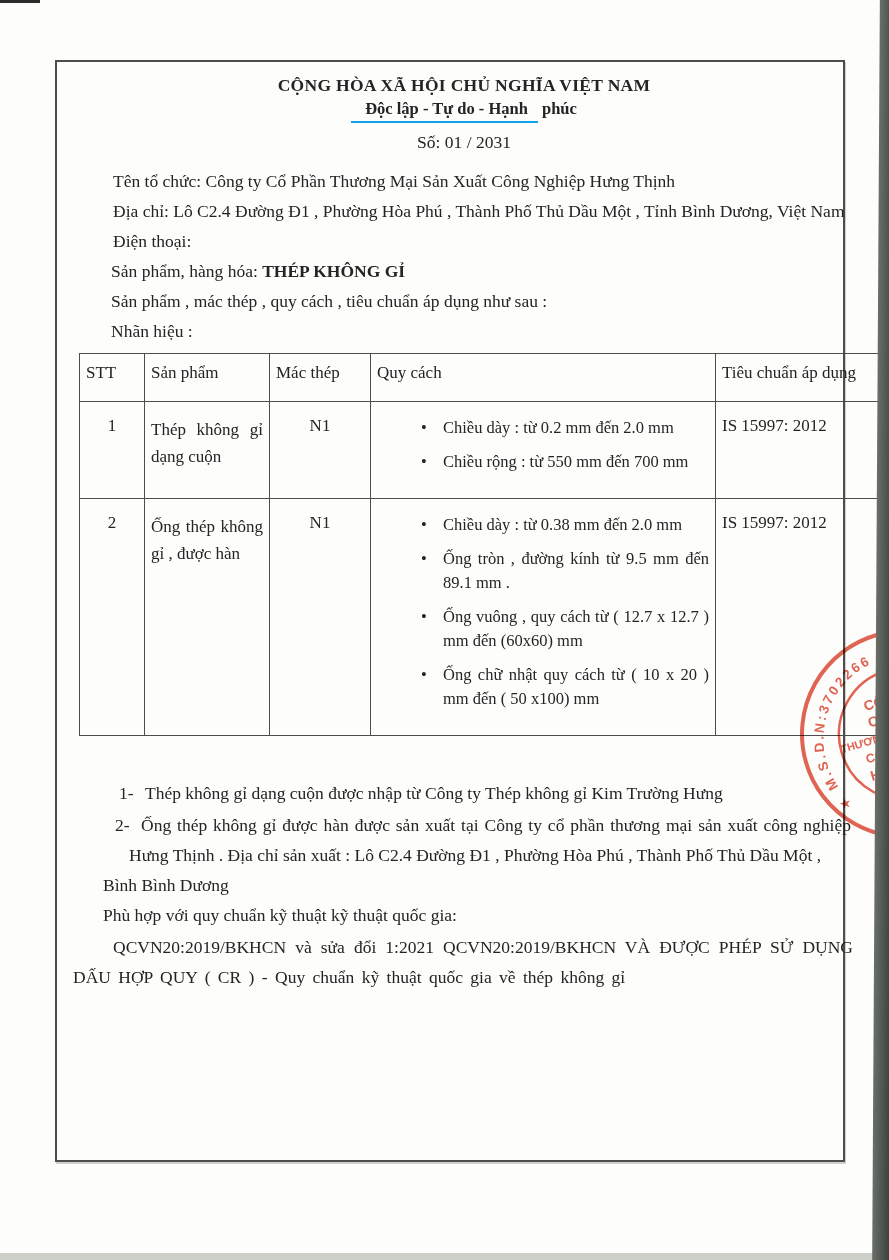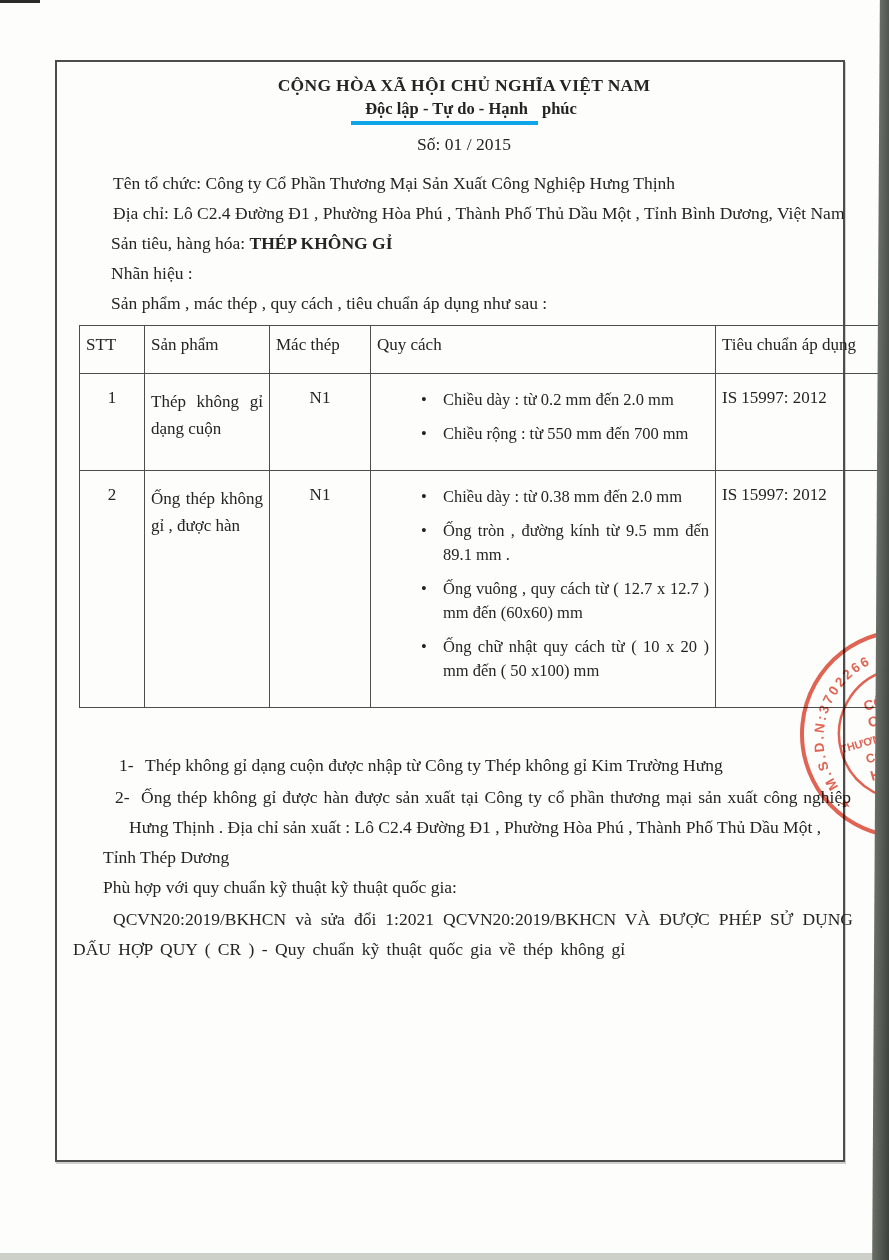--- a/index.html
+++ b/index.html
@@ -31,21 +31,21 @@
     border:2px solid #4d4d4d;
     box-shadow:1px 2px 0 rgba(120,120,120,.35);
     background:transparent;
   }
   .content { position:absolute; left:57px; top:62px; width:782px;margin-left:16px; }
 
   .nat-header { text-align:center; margin-top:13px; }
   .nat-line1 { font-weight:bold; font-size:17.5px; letter-spacing:.3px; }
   .nat-line2 { font-weight:bold; font-size:16.5px; margin-top:3px; }
   .motto-underline {
-    display:inline-block; border-bottom:4px solid #0ea5e9;
+    display:inline-block; border-bottom:2px solid #0ea5e9;
     padding:0 10px 2px 14px;
   }
   .doc-title { text-align:center; font-weight:bold; font-size:21.5px; margin-top:30px; letter-spacing:.4px; }
   .doc-number { text-align:center; font-size:17.5px; margin-top:9px; }
 
   .para { font-size:17.5px; line-height:30px; padding-left:40px; padding-right:10px; }
   .para.first { margin-top:13px; }
   .para.indent2 { padding-left:38px; }
   .bold { font-weight:bold; }
 
@@ -102,27 +102,28 @@
 
 <div class="doc-border"></div>
 
 <div class="content">
 
   <div class="nat-header">
     <div class="nat-line1">CỘNG HÒA XÃ HỘI CHỦ NGHĨA VIỆT NAM</div>
     <div class="nat-line2"><span class="motto-underline">Độc lập - Tự do - Hạnh</span><span> phúc</span></div>
   </div>
 
-  <div class="doc-number">Số: 01 / 2015</div>
+  <div class="doc-number">Số: 01 / 2031</div>
 
   <div class="para first">Tên tổ chức: Công ty Cổ Phần Thương Mại Sản Xuất Công Nghiệp Hưng Thịnh</div>
   <div class="para">Địa chỉ: Lô C2.4 Đường Đ1 , Phường Hòa Phú , Thành Phố Thủ Dầu Một , Tỉnh Bình Dương, Việt Nam</div>
-  <div class="para indent2"><span>Sản tiêu, hàng hóa: </span><span class="bold">THÉP KHÔNG GỈ</span></div>
+  <div class="para">Điện thoại:</div>
+  <div class="para indent2"><span>Sản phẩm, hàng hóa: </span><span class="bold">THÉP KHÔNG GỈ</span></div>
+  <div class="para indent2">Sản phẩm , mác thép , quy cách , tiêu chuẩn áp dụng như sau :</div>
   <div class="para indent2">Nhãn hiệu :</div>
-  <div class="para indent2">Sản phẩm , mác thép , quy cách , tiêu chuẩn áp dụng như sau :</div>
 
   <table class="spec">
     <thead>
       <tr>
         <th class="c-stt">STT</th>
         <th class="c-sp">Sản phẩm</th>
         <th class="c-mt">Mác thép</th>
         <th class="c-qc">Quy cách</th>
         <th class="c-tc">Tiêu chuẩn áp dụng</th>
       </tr>
@@ -167,21 +168,21 @@
             </div>
         </td>
         <td class="c-tc">IS 15997: 2012</td>
       </tr>
     </tbody>
   </table>
 
   <div class="notes">
     <div class="note-line1"><span class="nmark">1-</span><span>Thép không gỉ dạng cuộn được nhập từ Công ty Thép không gỉ Kim Trường Hưng</span></div>
     <div class="note-hang"><span class="nmark">2-</span><span>Ống thép không gỉ được hàn được sản xuất tại Công ty cổ phần thương mại sản xuất công nghiệp Hưng Thịnh . Địa chỉ sản xuất : Lô C2.4 Đường Đ1 , Phường Hòa Phú , Thành Phố Thủ Dầu Một ,</span></div>
-    <div class="note-plain">Tỉnh Thép Dương</div>
+    <div class="note-plain">Bình Bình Dương</div>
     <div class="note-plain">Phù hợp với quy chuẩn kỹ thuật kỹ thuật quốc gia:</div>
     <div class="note-reg">QCVN20:2019/BKHCN và sửa đổi 1:2021 QCVN20:2019/BKHCN VÀ ĐƯỢC PHÉP SỬ DỤNG DẤU HỢP QUY ( CR ) -  Quy chuẩn kỹ thuật quốc gia về thép không gỉ</div>
   </div>
 
 </div>
 
 <div class="stamp-wrap">
   <svg width="266" height="266" viewBox="0 0 266 266">
     <circle cx="133" cy="133" r="103" fill="none" stroke="#dd4f3c" stroke-width="4"></circle>
     <circle cx="133" cy="133" r="66" fill="none" stroke="#dd4f3c" stroke-width="2.5"></circle>

